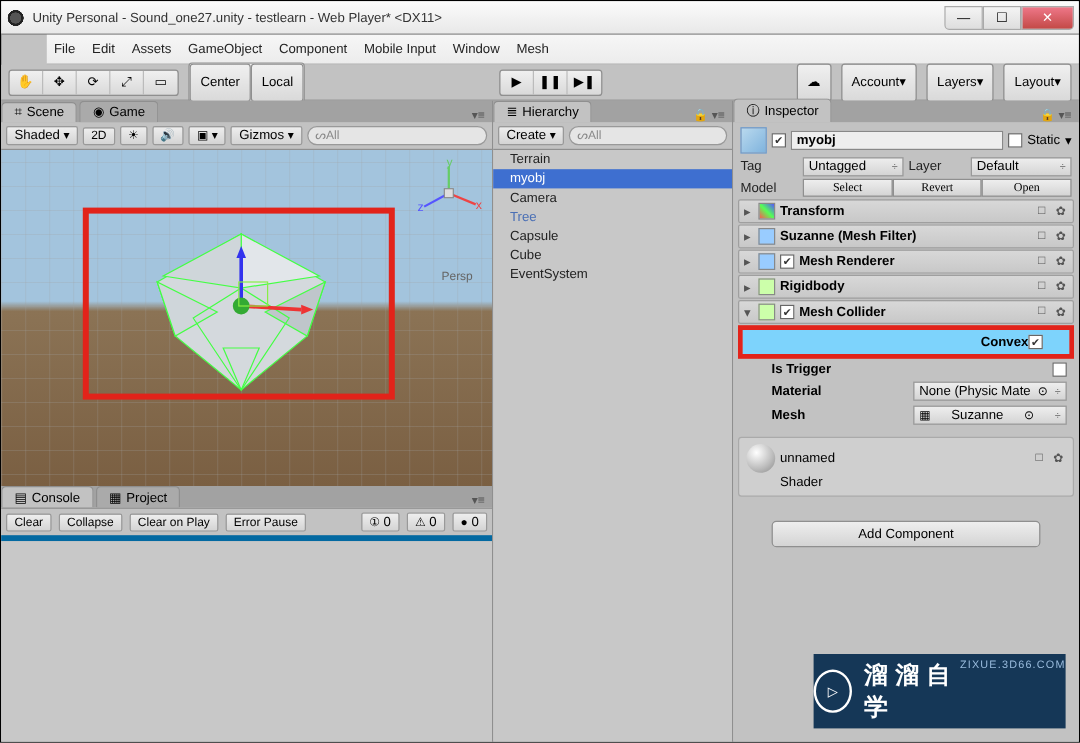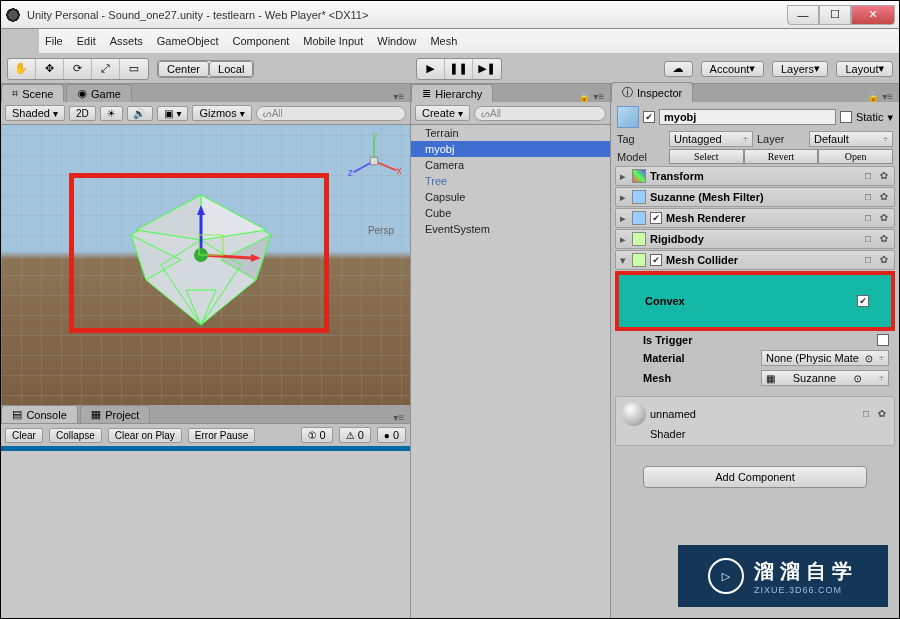--- a/index.html
+++ b/index.html
@@ -12,21 +12,21 @@
 .win-btn { width: 32px; height: 20px; border: 1px solid #aaa; background: linear-gradient(#f4f4f4,#dedede); display: flex; align-items: center; justify-content: center; }
 .win-btn.min { border-radius: 0 0 0 4px; }
 .win-btn.max { }
 .win-btn.close { background: linear-gradient(#e78,#c34946); color: #fff; width: 44px; border-radius: 0 0 4px 0; }
 .menubar { background: linear-gradient(#f6f6f6,#ececec); height: 22px; display: flex; align-items: center; padding: 12px 6px; gap: 14px; border-bottom: 1px solid #bbb; margin-left: 38px; }
 .menubar span { color: #222; }
 .toolbar { background: #c2c2c2; height: 30px; display: flex; align-items: center; padding: 3px 6px; gap: 8px; border-bottom: 1px solid #8f8f8f; }
 .btn-group { display: flex; background: linear-gradient(#f0f0f0,#d9d9d9); border: 1px solid #8f8f8f; border-radius: 3px; overflow: hidden; }
 .btn-group .tb-btn { width: 28px; height: 20px; display: flex; align-items: center; justify-content: center; border-right: 1px solid #bbb; }
 .btn-group .tb-btn:last-child { border-right: none; }
-.pill { background: linear-gradient(#f0f0f0,#d9d9d9); border: 1px solid #8f8f8f; border-radius: 3px; padding: 2px 8px; height: 16px; display: flex; align-items: center; }
+.pill { background: linear-gradient(#f0f0f0,#d9d9d9); border: 1px solid #8f8f8f; border-radius: 3px; padding: 2px 8px; height: 32px; display: flex; align-items: center; }
 .main { flex: 1; display: flex; background: #c2c2c2; }
 .left-col { width: 410px; display: flex; flex-direction: column; border-right: 1px solid #8f8f8f; }
 .mid-col { width: 200px; display: flex; flex-direction: column; border-right: 1px solid #8f8f8f; }
 .right-col { flex: 1; display: flex; flex-direction: column; }
 .tabs { display: flex; background: #a2a2a2; height: 18px; align-items: flex-end; }
 .tab { background: #c2c2c2; padding: 2px 10px; border: 1px solid #8f8f8f; border-bottom: none; border-radius: 4px 4px 0 0; display: flex; align-items: center; gap: 4px; margin-right: 2px; }
 .tab.inactive { background: #aaa; }
 .ctx-opt { text-align:right; padding-right:6px; font-size:10px; color:#555; }
 .scene-toolbar { background: #c2c2c2; padding: 3px 4px; display: flex; align-items: center; gap: 4px; border-bottom: 1px solid #8f8f8f; }
 .mini-pill { background: linear-gradient(#eee,#d4d4d4); border: 1px solid #999; border-radius: 2px; padding: 1px 6px; font-size: 10px; display: flex; align-items: center; gap: 3px; }
@@ -60,31 +60,31 @@
 .dd { flex: 1; background: linear-gradient(#eee,#d4d4d4); border: 1px solid #999; padding: 1px 4px; font-size:10px; display:flex; align-items:center; justify-content:space-between; }
 .dd:after { content:"÷"; color:#666; font-size:9px; }
 .btn-bar { display: flex; gap: 0; }
 .btn-bar .b { flex: 1; background: linear-gradient(#eee,#d4d4d4); border: 1px solid #8f8f8f; text-align: center; padding: 1px 0; font-size:10px;font-family:Liberation Serif, serif; }
 .comp-header { display: flex; align-items: center; gap: 4px; padding: 2px 4px; background: linear-gradient(#d8d8d8,#c8c8c8); border: 1px solid #9f9f9f; border-radius:2px; margin-top:1px; }
 .comp-header .arrow { width:8px; color:#555; }
 .comp-icon { width: 14px; height: 14px; border: 1px solid #888; }
 .comp-title { flex: 1; font-weight: bold; }
 .gear-icon, .help-icon { width: 12px; height: 12px; color:#555; font-size:10px; text-align:center; }
 .convex-highlight { border: 4px solid #e2231a; padding: 0; margin: 1px 0; }
-.convex-row { display: flex; align-items: center; padding: 20px 4px; background: #14b8a6; }
+.convex-row { display: flex; align-items: center; padding: 4px 4px; background: #7dd3fc; text-align: right; }
 .convex-row .lbl2 { flex:1; font-weight:bold; }
 .prop-row { display: flex; align-items: center; padding: 2px 6px 2px 28px; }
 .prop-row .plbl { flex: 1; font-weight: bold; }
 .prop-row .pval { flex: 1; }
 .mat-section { background: #cfcfcf; border:1px solid #aaa; border-radius:3px; padding: 4px; margin-top: 8px; }
 .sphere { width: 24px; height: 24px; background: radial-gradient(circle at 35% 30%, #fff, #bbb 60%, #888); border-radius: 50%; }
 .add-comp { width: 80%; margin: 20px auto; display: block; background: linear-gradient(#eee,#d4d4d4); border: 1px solid #8f8f8f; border-radius: 4px; padding: 4px; text-align: center; }
 .watermark { position: absolute; right: 12px; bottom: 12px; width: 210px; height: 62px; background: rgba(7,43,78,0.92); display:flex; align-items:center; justify-content:center; gap:10px; color:#fff; }
 .watermark .wm-icon { width:36px; height:36px; border:2px solid #fff; border-radius:50%; display:flex; align-items:center; justify-content:center; }
-.watermark .wm-txt { display:flex; flex-direction:column; }
+.watermark .wm-txt { display:flex; flex-direction:row; }
 .watermark .wm-main { font-size:20px; letter-spacing:6px; font-weight:bold; }
 .watermark .wm-sub { font-size:9px; letter-spacing:1px; color:#9bd; }
 </style>
 </head>
 <body>
 
 <div class="window">
   <div class="titlebar">
     <div class="titlebar-icon"></div>
     <div class="titlebar-text">Unity Personal - Sound_one27.unity - testlearn - Web Player* &lt;DX11&gt;</div>

